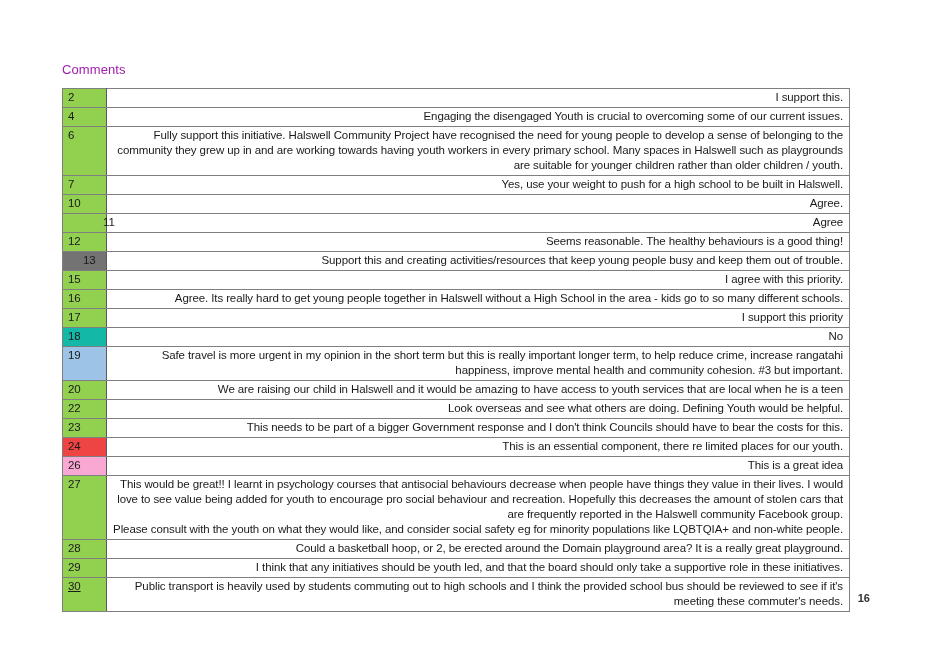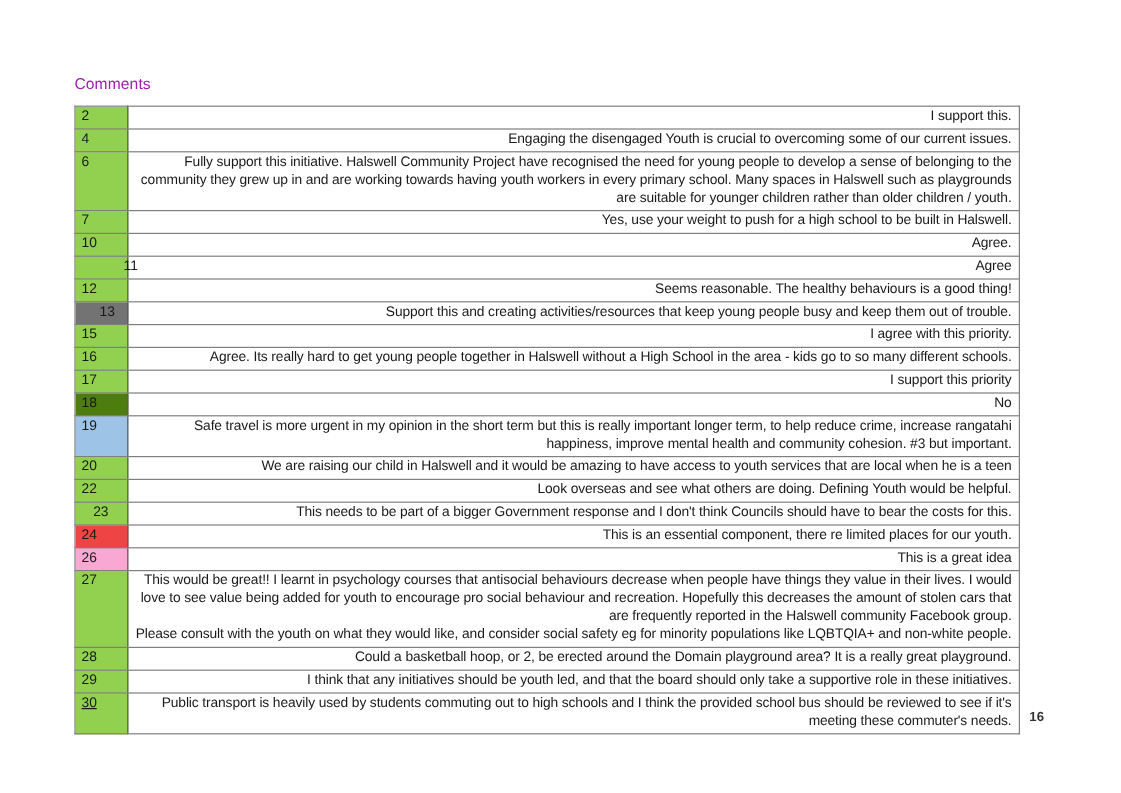--- a/index.html
+++ b/index.html
@@ -110,37 +110,37 @@
         </tr>
         <tr>
           <td class="id-cell" style="background-color: rgb(146, 208, 80);">16</td>
           <td class="comment-cell">Agree.  Its really hard to get young people together in Halswell without a High School in the area - kids go to so many different schools.</td>
         </tr>
         <tr>
           <td class="id-cell" style="background-color: rgb(146, 208, 80);">17</td>
           <td class="comment-cell">I support this priority</td>
         </tr>
         <tr>
-          <td class="id-cell" style="background-color: #4d7c0f;">18</td>
+          <td class="id-cell" style="background-color: #14b8a6;">18</td>
           <td class="comment-cell">No</td>
         </tr>
         <tr>
           <td class="id-cell" style="background-color: rgb(157, 195, 230);">19</td>
           <td class="comment-cell">Safe travel is more urgent in my opinion in the short term but this is really important longer term, to help reduce crime, increase rangatahi happiness, improve mental health and community cohesion. #3 but important.</td>
         </tr>
         <tr>
           <td class="id-cell" style="background-color: rgb(146, 208, 80);">20</td>
           <td class="comment-cell">We are raising our child in Halswell and it would be amazing to have access to youth services that are local when he is a teen</td>
         </tr>
         <tr>
           <td class="id-cell" style="background-color: rgb(146, 208, 80);">22</td>
           <td class="comment-cell">Look overseas and see what others are doing. Defining Youth would be helpful.</td>
         </tr>
         <tr>
-          <td class="id-cell" style="background-color: rgb(146, 208, 80); text-align: center;">23</td>
+          <td class="id-cell" style="background-color: rgb(146, 208, 80);">23</td>
           <td class="comment-cell">This needs to be part of a bigger Government response and I don't think Councils should have to bear the costs for this.</td>
         </tr>
         <tr>
           <td class="id-cell" style="background-color: #ef4444;">24</td>
           <td class="comment-cell">This is an essential component, there re limited places for our youth.</td>
         </tr>
         <tr>
           <td class="id-cell" style="background-color: #f9a8d4; margin-left: 43px;">26</td>
           <td class="comment-cell">This is a great idea</td>
         </tr>

